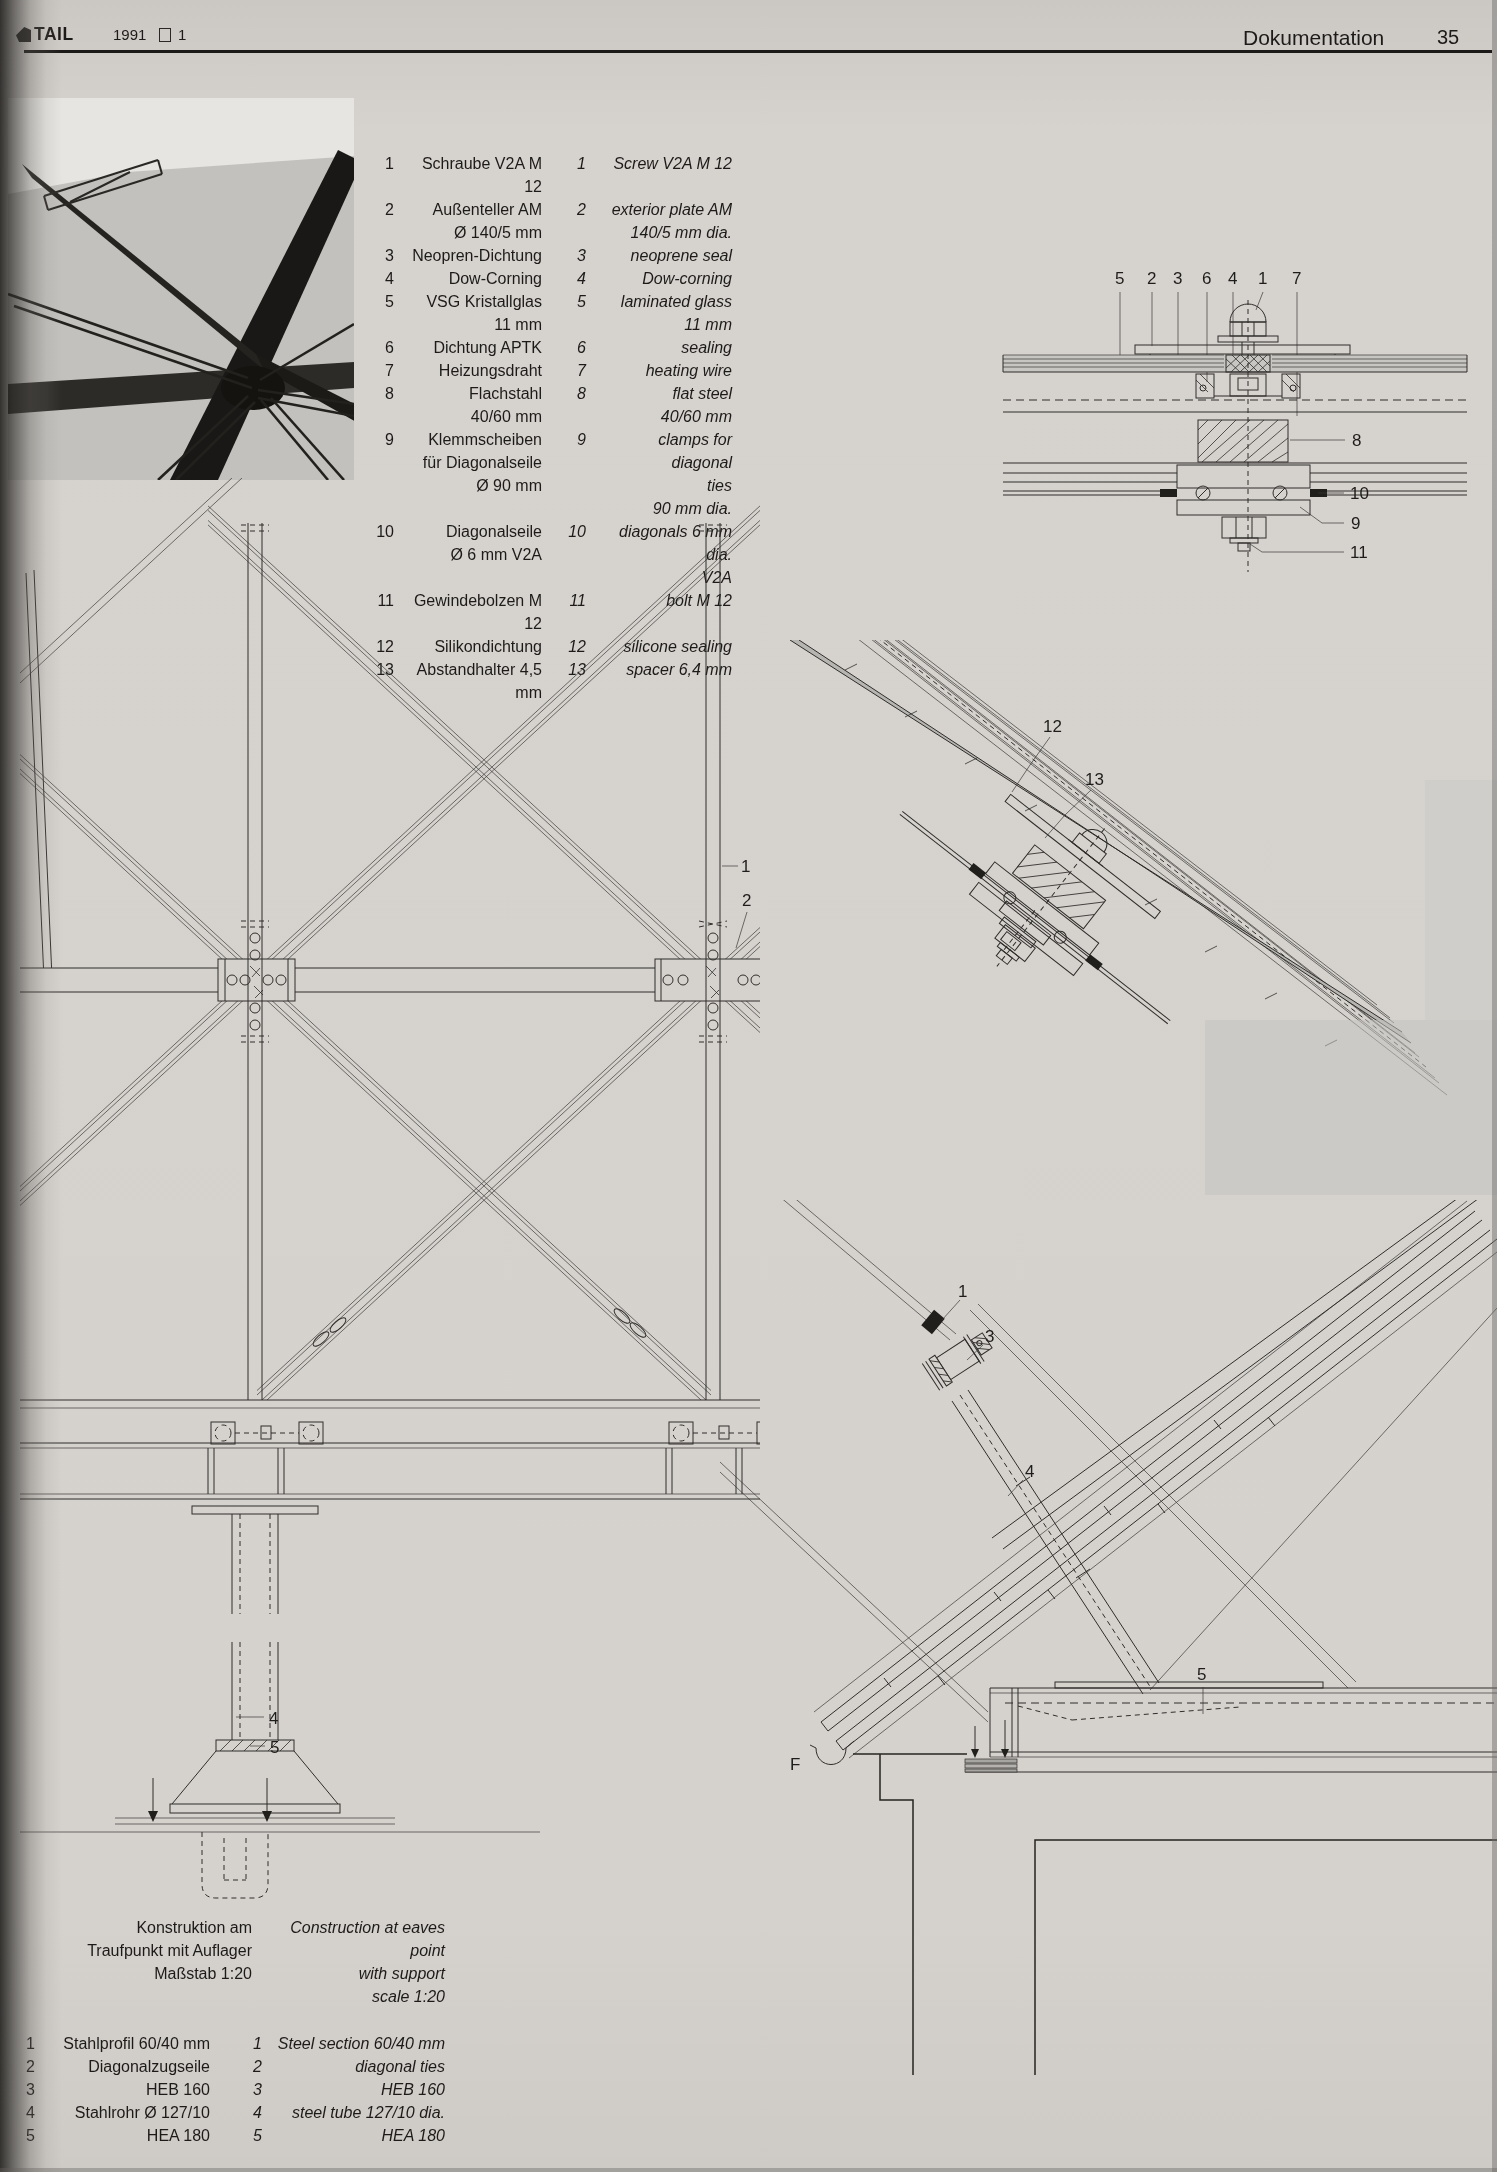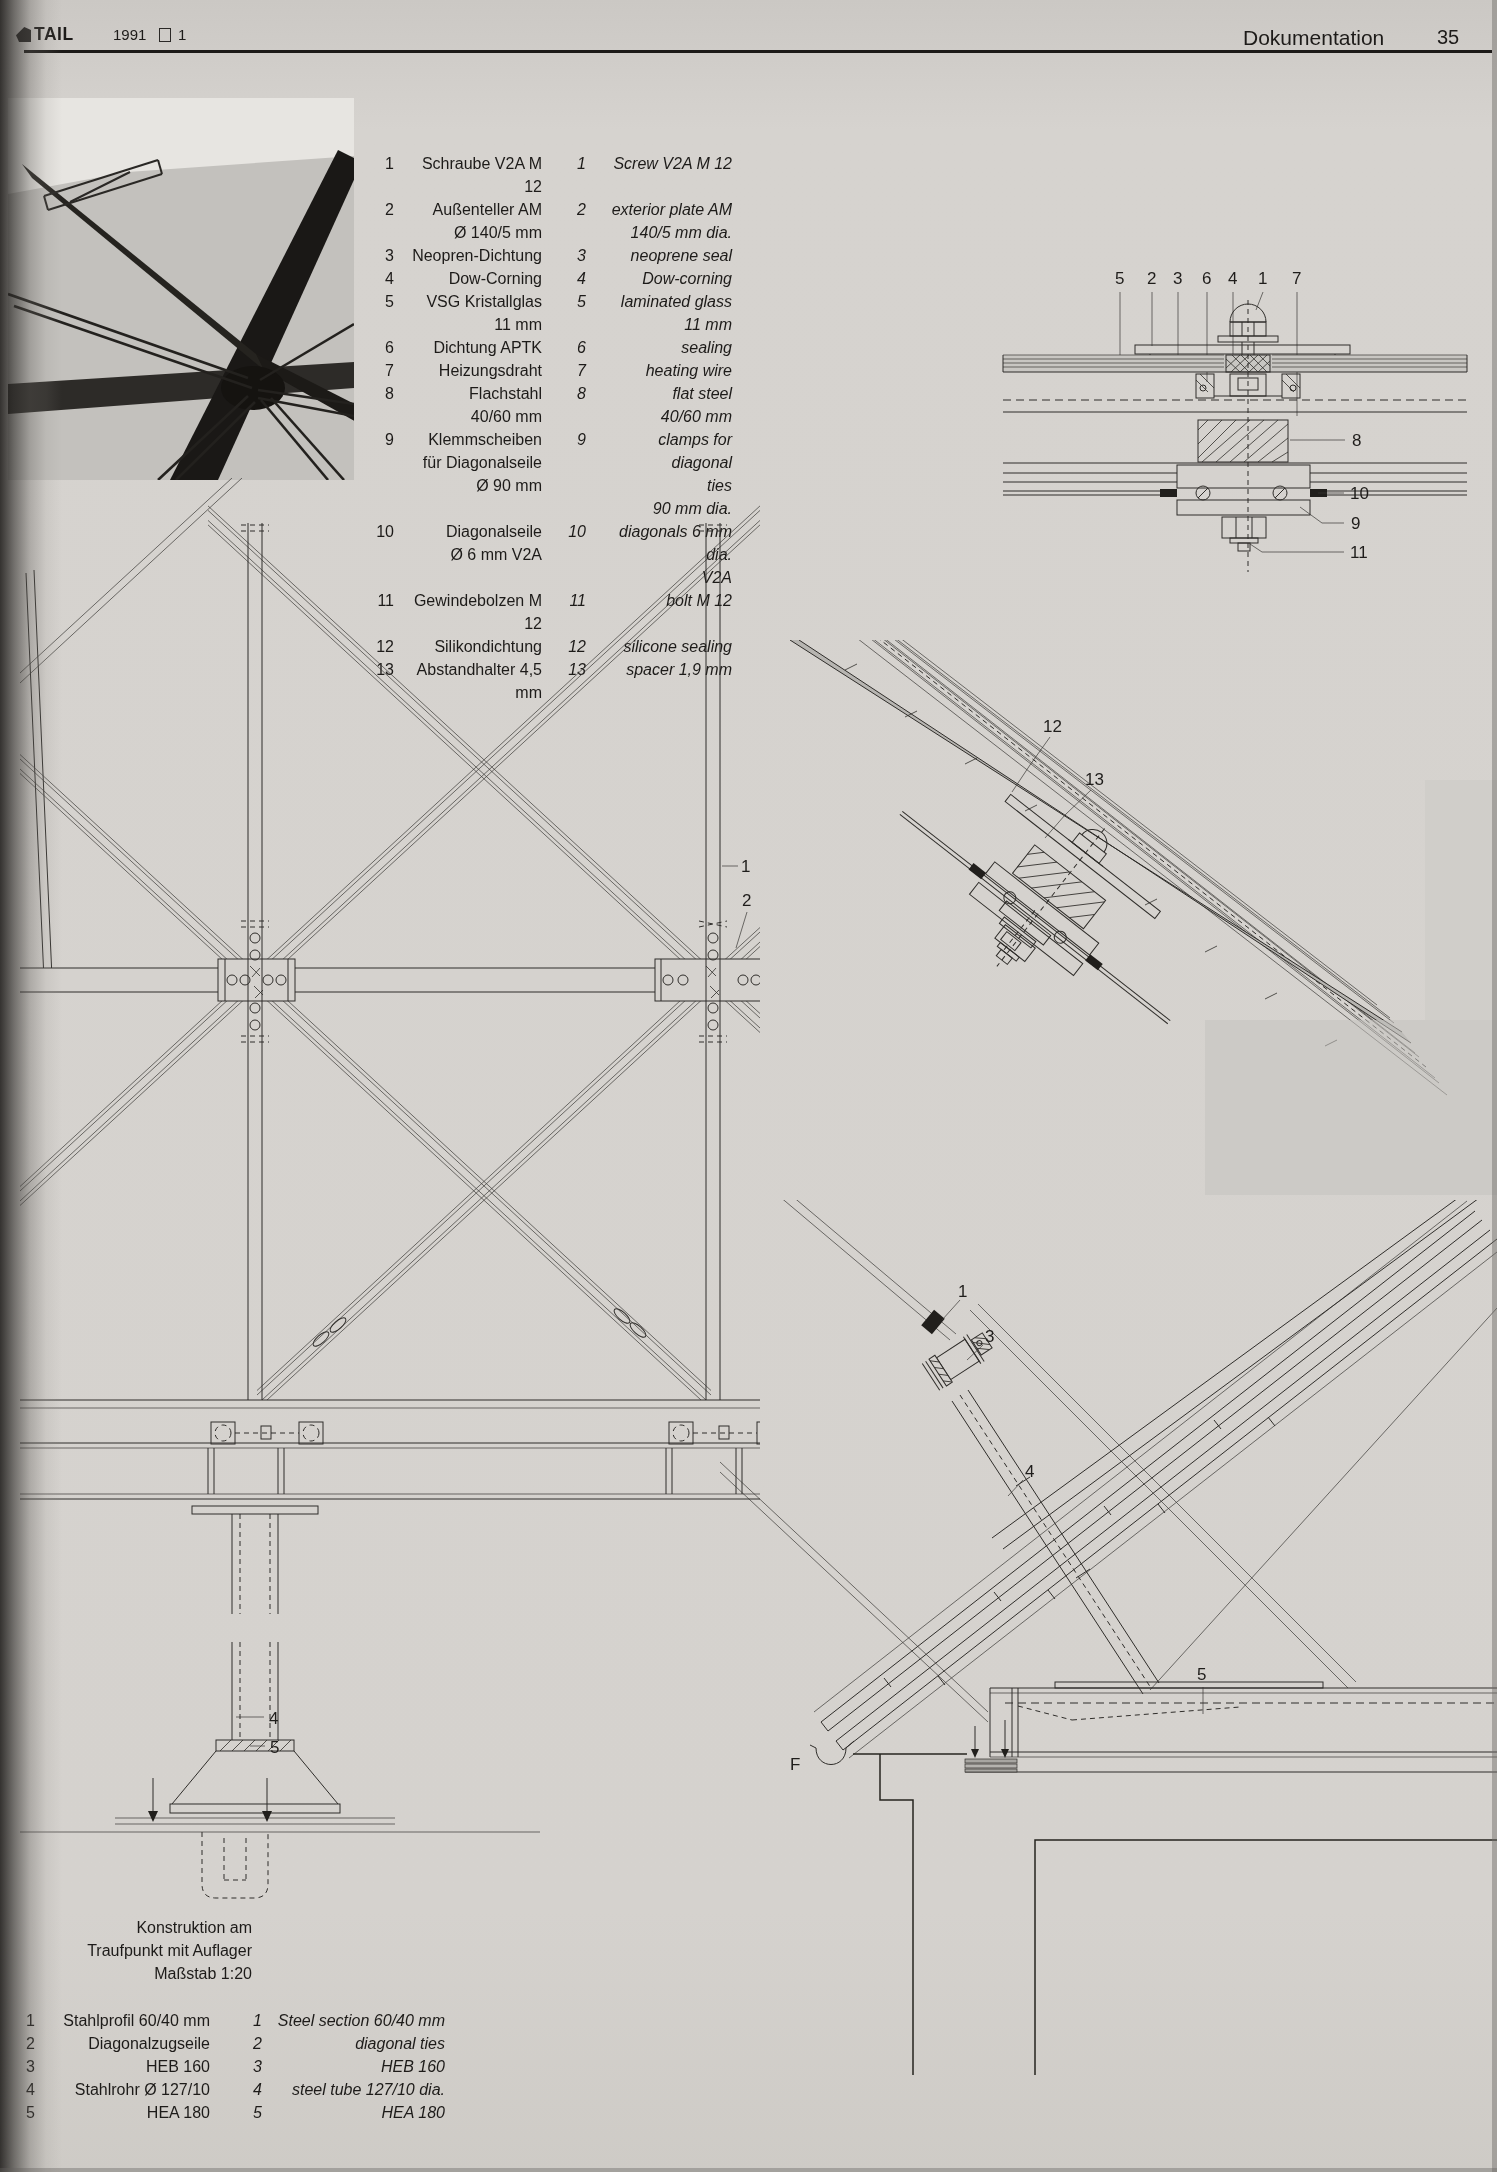--- a/index.html
+++ b/index.html
@@ -172,21 +172,21 @@
     <div class="gn-row">
         <span class="num">12</span>
         <span class="pre">Silikondichtung</span>
         <span class="num en">12</span>
         <span class="pre en">silicone sealing</span>
       </div>
     <div class="gn-row">
         <span class="num">13</span>
         <span class="pre">Abstandhalter 4,5 mm</span>
         <span class="num en">13</span>
-        <span class="pre en">spacer 1,9 mm</span>
+        <span class="pre en">spacer 6,4 mm</span>
       </div>
   </div>
 
   <svg class="abs" style="left:1000px;top:172px;" width="497" height="478" viewBox="0 0 497 478">
 
     <g class="thin">
       <line x1="120" y1="120" x2="120" y2="186"></line>
         <line x1="152" y1="120" x2="152" y2="174"></line>
       <line x1="178" y1="120" x2="178" y2="188"></line>
         <line x1="207" y1="120" x2="207" y2="210"></line>
@@ -730,20 +730,23 @@
     <text class="cal" x="305" y="277">4</text>
     <line class="thin" x1="483" y1="487" x2="483" y2="514"></line>
     <text class="cal" x="477" y="480">5</text>
   </svg>
 
   <div class="abs leg" id="ev-legend">
     <div id="ev-title">
       <span class="pre">Konstruktion am
 Traufpunkt mit Auflager
 Maßstab  1:20</span>
+      <span class="pre en">Construction at eaves point
+with support
+scale  1:20</span>
     </div>
     <div class="ev-row">
         <span class="num">1</span>
         <span class="pre">Stahlprofil 60/40 mm</span>
         <span class="num en">1</span>
         <span class="pre en">Steel section 60/40 mm</span>
       </div>
     <div class="ev-row">
         <span class="num">2</span>
         <span class="pre">Diagonalzugseile</span>

